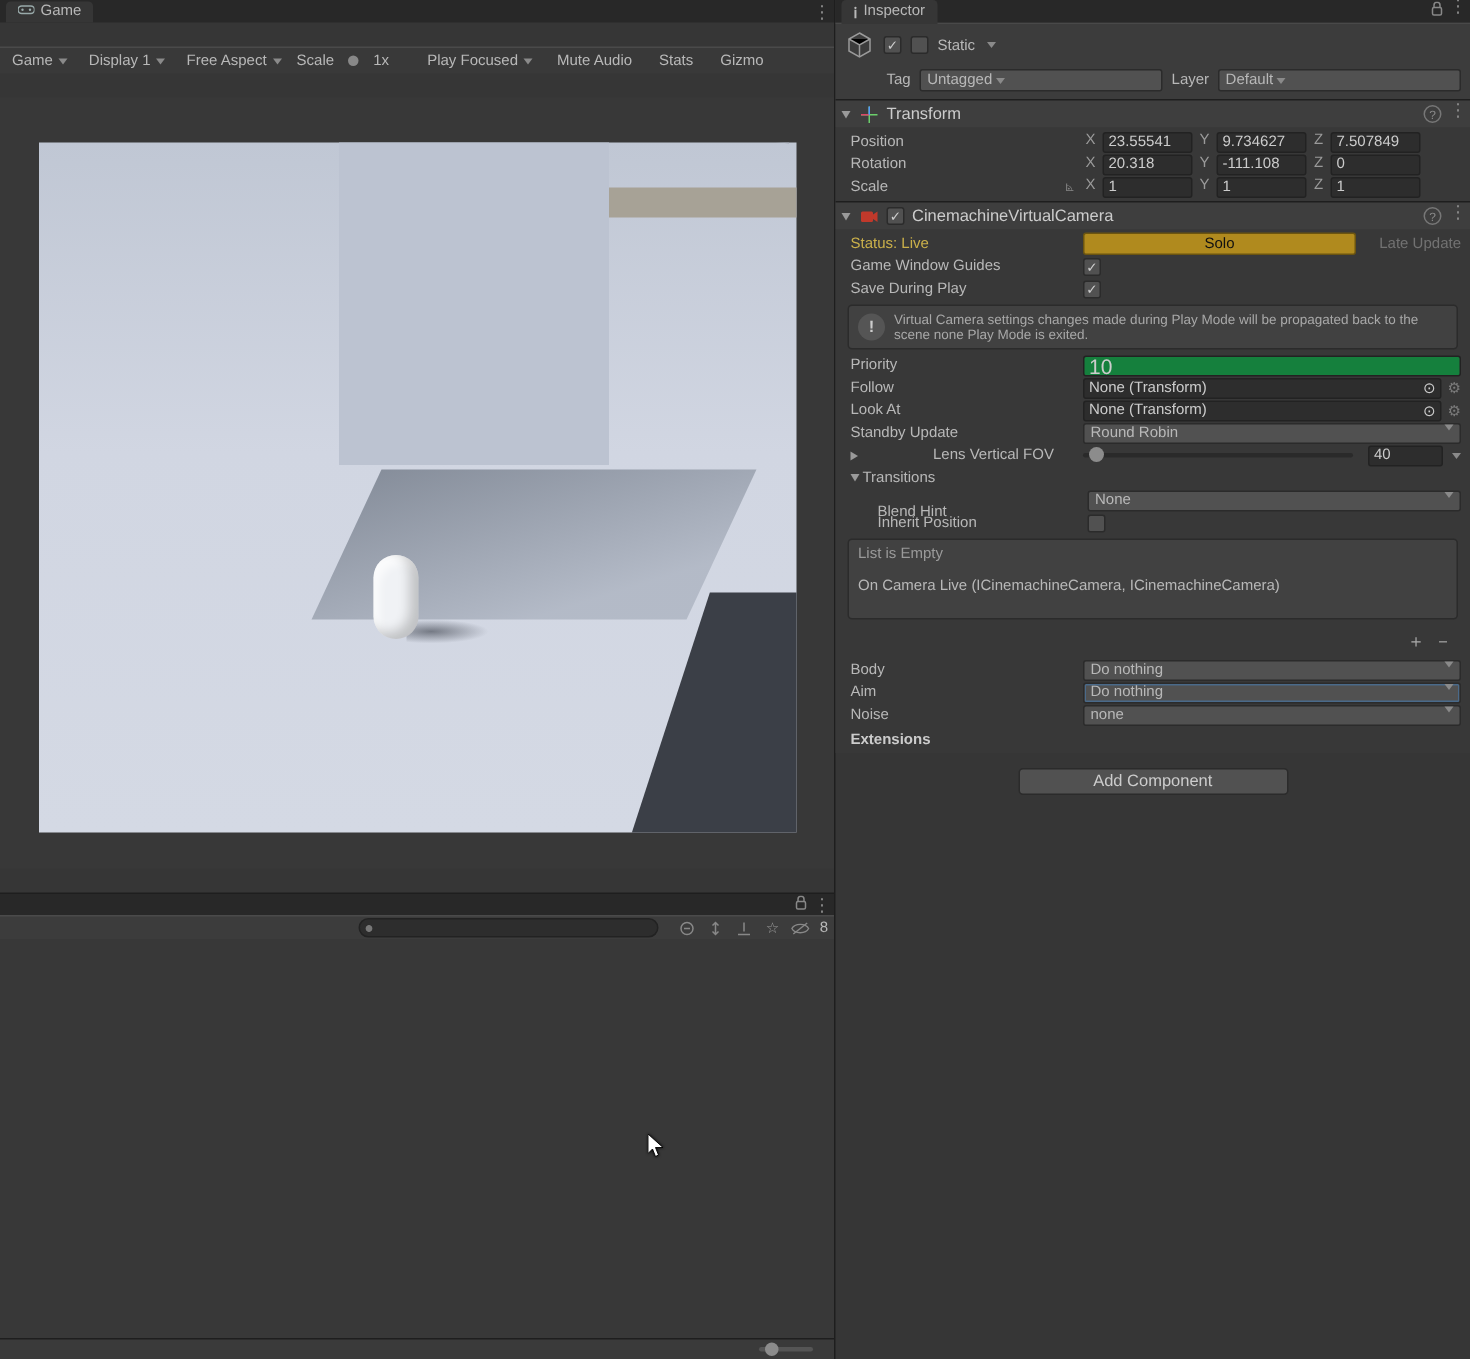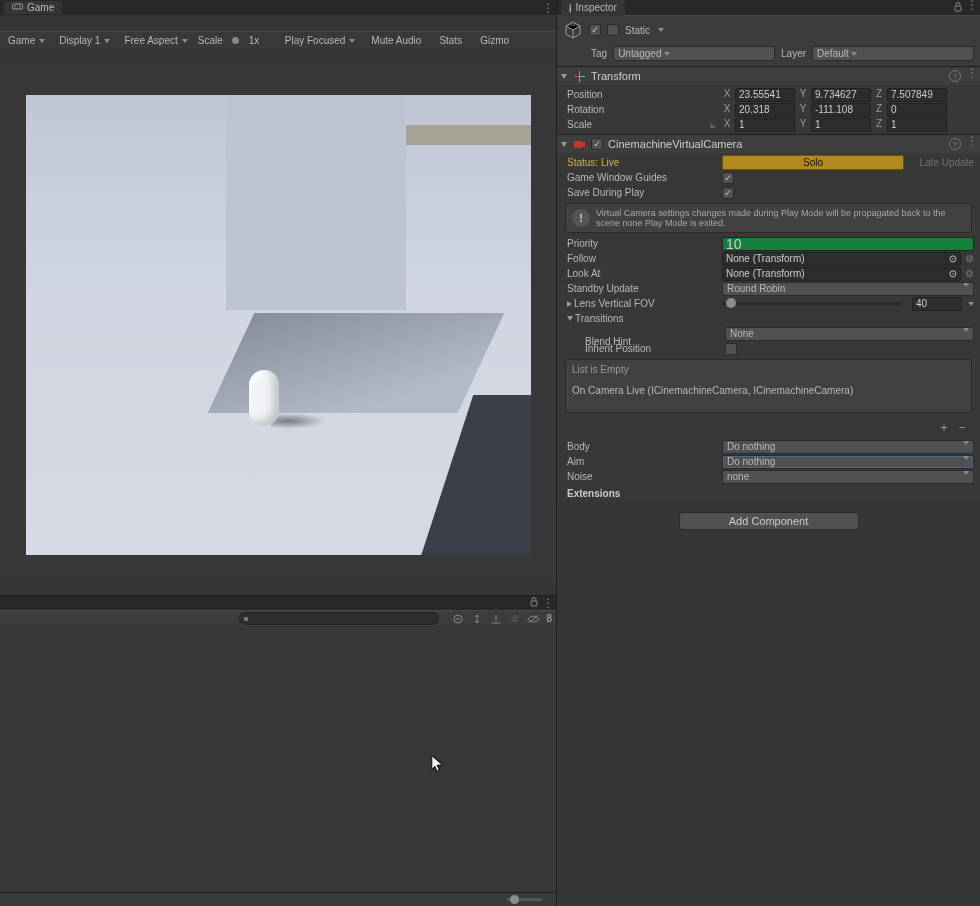--- a/index.html
+++ b/index.html
@@ -348,21 +348,21 @@
         <span class="gear">⚙</span>
       </div>
       <div class="prop-row">
         <span class="prop-label">Standby Update</span>
         <div class="sel-dropdown">
             <span>Round Robin</span>
             <span class="arrow-down"></span>
           </div>
       </div>
       <div class="prop-row">
-        <span class="prop-label" style="display:flex;align-items:center;">
+        <span class="prop-label" style="display:flex;align-items:center;gap:48px;">
             <span class="fold-right"></span>
             <span>Lens Vertical FOV</span>
           </span>
         <div class="slider-track">
             <div class="slider-thumb"></div>
           </div>
         <input class="num-input" style="width: 50px;" value="40">
         <span class="arrow-down"></span>
       </div>
       <div class="prop-row">

